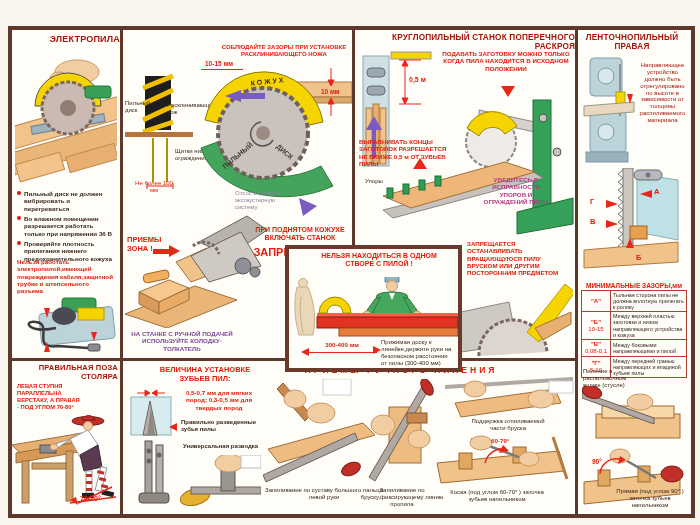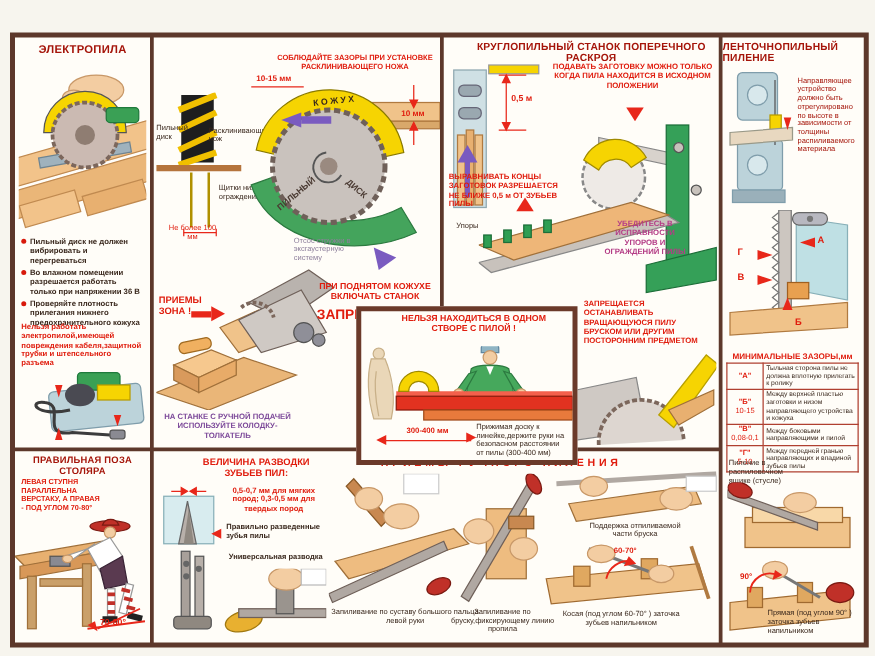--- a/index.html
+++ b/index.html
@@ -1,29 +1,29 @@
 <!DOCTYPE html>
 <html><head>
 <meta charset="utf-8">
 <style>
   html,body{margin:0;padding:0;background:#d8d2c6}
   .stage{position:relative;width:700px;height:525px;background:#f7f5ee;font-family:"Liberation Sans",sans-serif;overflow:hidden;outline:1px solid #b8b0a4}
   .abs{position:absolute}
   .frame{position:absolute;left:8px;top:26px;width:687px;height:492px;background:#5d382b}
   .panel{position:absolute;background:#fffdf8;overflow:hidden}
-  .hdr{color:#a5150a;font-weight:bold;text-align:center;letter-spacing:.2px}
+  .hdr{color:#a5150a;font-weight:bold;text-align:right;letter-spacing:.2px}
   .red{color:#e01c0d}
   .dkred{color:#a5150a}
   .dark{color:#3a281d}
   .vio{color:#7d4a9a}
   .mag{color:#b43c86}
   .gvio{color:#8d7f9b}
   .b{font-weight:bold}
   .ctr{text-align:center}
-  .rt{text-align:left}
+  .rt{text-align:center}
   .t60{font-size:6px;line-height:1.15}
   .t62{font-size:6.2px;line-height:1.18}
   .t65{font-size:6.5px;line-height:1.18}
   .t70{font-size:7px;line-height:1.18}
   .t75{font-size:7.5px;line-height:1.15}
   .t82{font-size:8.2px;line-height:1.1}
   .bullet-row{display:flex;margin-bottom:3px}
   .bd{width:4px;height:4px;border-radius:50%;background:#d8190b;flex:0 0 4px;margin:1px 3px 0 0}
   .tu{width:0;height:0;border-left:7px solid transparent;border-right:7px solid transparent;border-bottom:11px solid #e8271a}
   .td{width:0;height:0;border-left:7px solid transparent;border-right:7px solid transparent;border-top:11px solid #e8271a}
@@ -224,21 +224,21 @@
       <svg class="abs" style="left:106px;top:252px" width="112" height="74" viewBox="0 0 112 74">
         <polygon points="0,30 48,20 56,62 0,70" fill="#cfc9c4" stroke="#888"></polygon>
         <path d="M18 74 A34 34 0 0 1 86 70" fill="#ddd6d0" stroke="#7c675c" stroke-width="3" stroke-dasharray="4 2"></path>
         <polygon points="66,50 104,2 114,10 78,60" fill="#f6d402" stroke="#b8a000"></polygon>
         <polygon points="74,46 110,30 110,42 82,58" fill="#e8b070" stroke="#a0703a"></polygon>
       </svg>
     </section>
 
     <section class="panel" style="left:570px;top:4px;width:113px;height:484px">
       <div class="abs hdr t82 rt" style="top:3px;left:0;right:5px">ЛЕНТОЧНОПИЛЬНЫЙ</div>
-      <div class="abs hdr t82 rt" style="top:12px;left:0;right:5px">ПИЛЕНИЕ</div>
+      <div class="abs hdr t82 rt" style="top:12px;left:0;right:5px">ПРАВАЯ</div>
       <svg class="abs" style="left:4px;top:26px" width="56" height="110" viewBox="0 0 56 110">
         <rect x="8" y="2" width="32" height="38" rx="4" fill="#bcd3da" stroke="#7f9dab"></rect>
         <rect x="8" y="56" width="36" height="40" rx="3" fill="#bcd3da" stroke="#7f9dab"></rect>
         <circle cx="24" cy="20" r="8" fill="#d8e8ec" stroke="#7f9dab"></circle>
         <circle cx="24" cy="76" r="8" fill="#d8e8ec" stroke="#7f9dab"></circle>
         <line x1="38" y1="8" x2="38" y2="60" stroke="#555"></line>
         <rect x="34" y="36" width="9" height="12" fill="#f6d402" stroke="#b89b00"></rect>
         <polygon points="2,50 52,46 52,56 2,60" fill="#e8d8c0" stroke="#998"></polygon>
         <rect x="4" y="96" width="42" height="10" fill="#9ab0ba" stroke="#7f9dab"></rect>
         <polygon points="45,38 51,38 48,48" fill="#e8271a"></polygon>
@@ -366,21 +366,21 @@
         <g stroke="#e8271a" stroke-width="1.5">
           <line x1="58" y1="98" x2="104" y2="92"></line>
             <line x1="66" y1="98" x2="100" y2="82"></line>
         </g>
         <polygon points="58,95 66,100 64,92" fill="#e8271a"></polygon>
       </svg>
       <div class="abs red b t70" style="left:68px;top:134px">70-80°</div>
     </section>
 
     <section class="panel" style="left:115px;top:335px;width:452px;height:153px">
-      <div class="abs red b t75 ctr" style="left:24px;top:5px;width:116px">ВЕЛИЧИНА РАЗВОДКИ ЗУБЬЕВ ПИЛ:</div>
+      <div class="abs red b t75 ctr" style="left:24px;top:5px;width:116px">ВЕЛИЧИНА УСТАНОВКЕ ЗУБЬЕВ ПИЛ:</div>
       <div class="abs red b t62 ctr" style="left:52px;top:28px;width:88px">0,5-0,7 мм для мягких пород; 0,3-0,5 мм для твердых пород</div>
       <svg class="abs" style="left:6px;top:26px" width="44" height="50" viewBox="0 0 44 50">
         <rect x="2" y="10" width="40" height="38" fill="#d8ecef" stroke="#88b0b8"></rect>
         <polygon points="14,48 21,14 28,48" fill="#b8b0aa" stroke="#666"></polygon>
         <polygon points="18,48 22,20 26,48" fill="#8f8880"></polygon>
         <g stroke="#e8271a">
           <line x1="8" y1="6" x2="16" y2="6"></line>
             <line x1="28" y1="6" x2="36" y2="6"></line>
           <polygon points="16,3 16,9 21,6" fill="#e8271a"></polygon>
             <polygon points="28,3 28,9 23,6" fill="#e8271a"></polygon>

